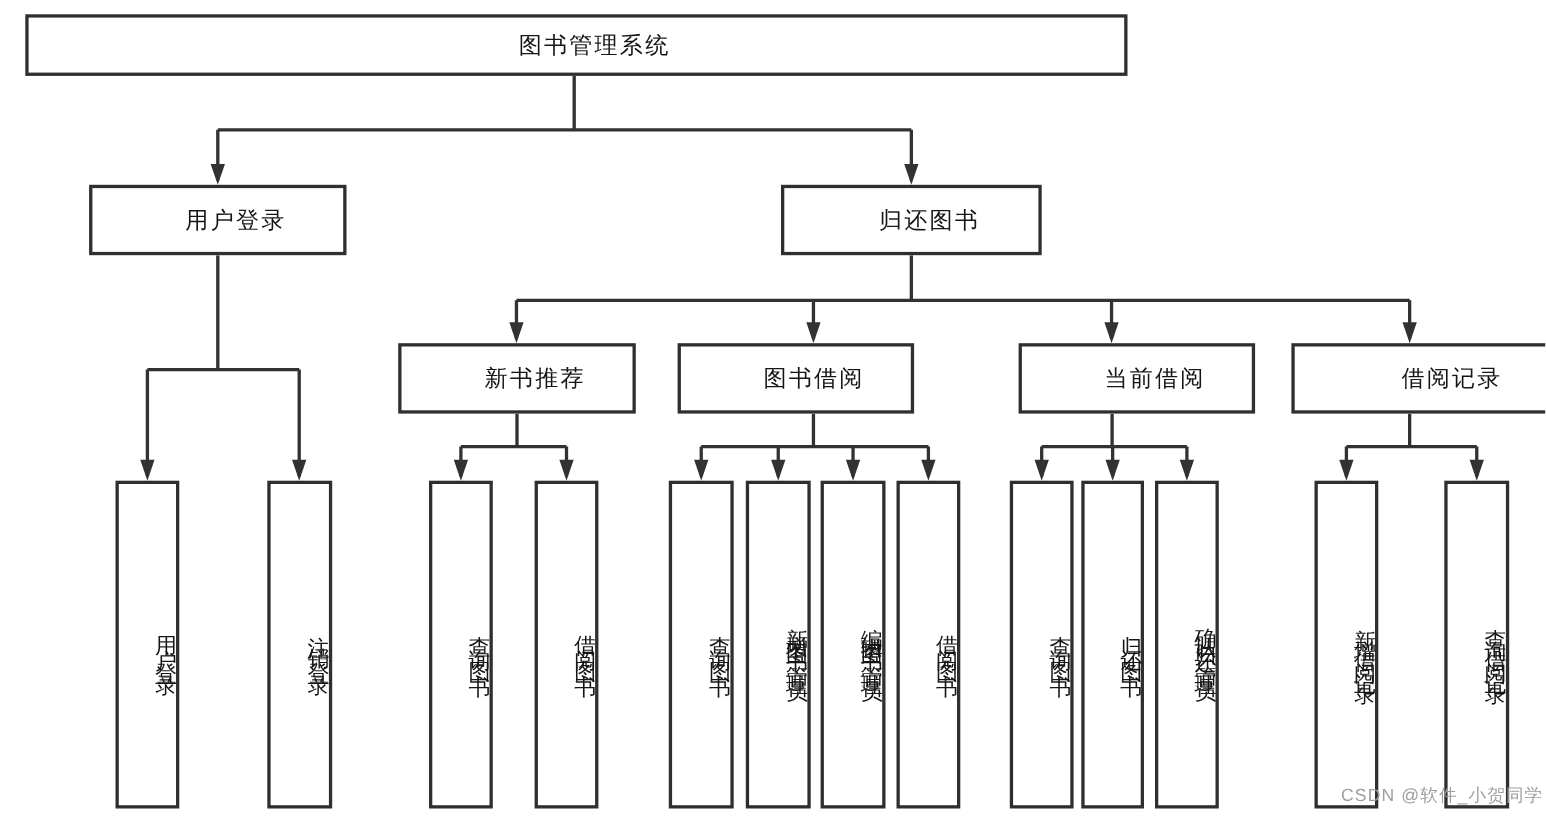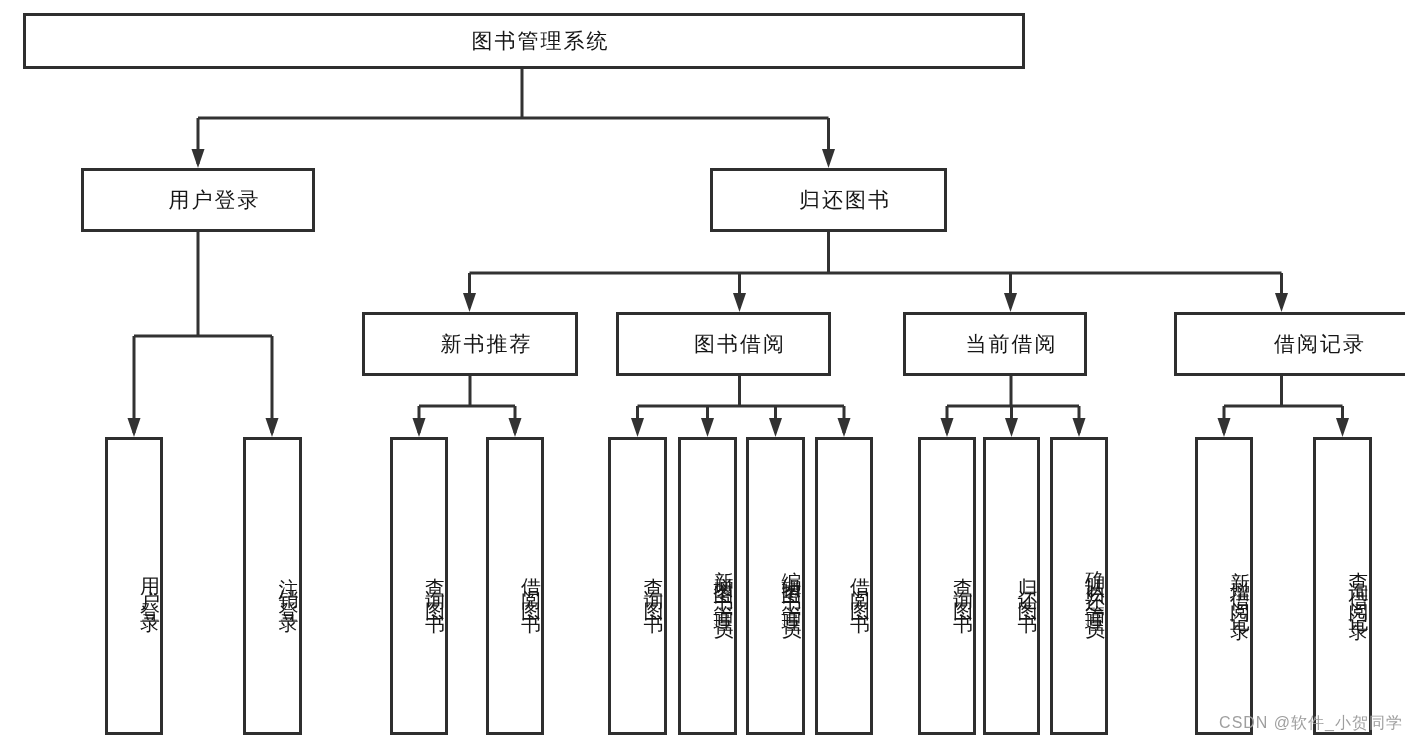--- a/index.html
+++ b/index.html
@@ -117,21 +117,21 @@
   <div class="node hbox" style="left:710px;top:168px;width:237px;height:64px">
     <span>归还图书</span>
   </div>
 
   <div class="node hbox" style="left:362px;top:312px;width:216px;height:64px">
     <span>新书推荐</span>
   </div>
   <div class="node hbox" style="left:616px;top:312px;width:215px;height:64px">
     <span>图书借阅</span>
   </div>
-  <div class="node hbox" style="left:903px;top:312px;width:184px;height:64px">
+  <div class="node hbox" style="left:926px;top:312px;width:215px;height:64px">
     <span>当前借阅</span>
   </div>
   <div class="node hbox" style="left:1174px;top:312px;width:259px;height:64px">
     <span>借阅记录</span>
   </div>
 
   <div class="node vbox" style="left:105px;top:437px;width:58px;height:298px">
     <span class="vtext">用户登录</span>
   </div>
   <div class="node vbox" style="left:243px;top:437px;width:59px;height:298px">

